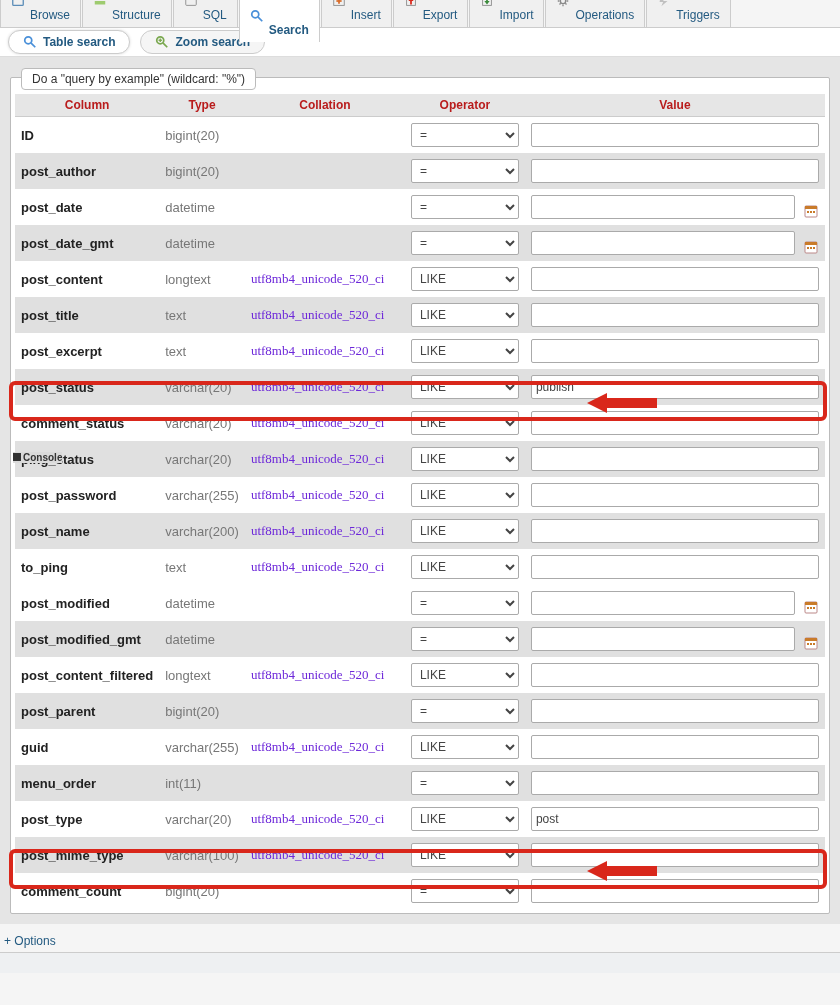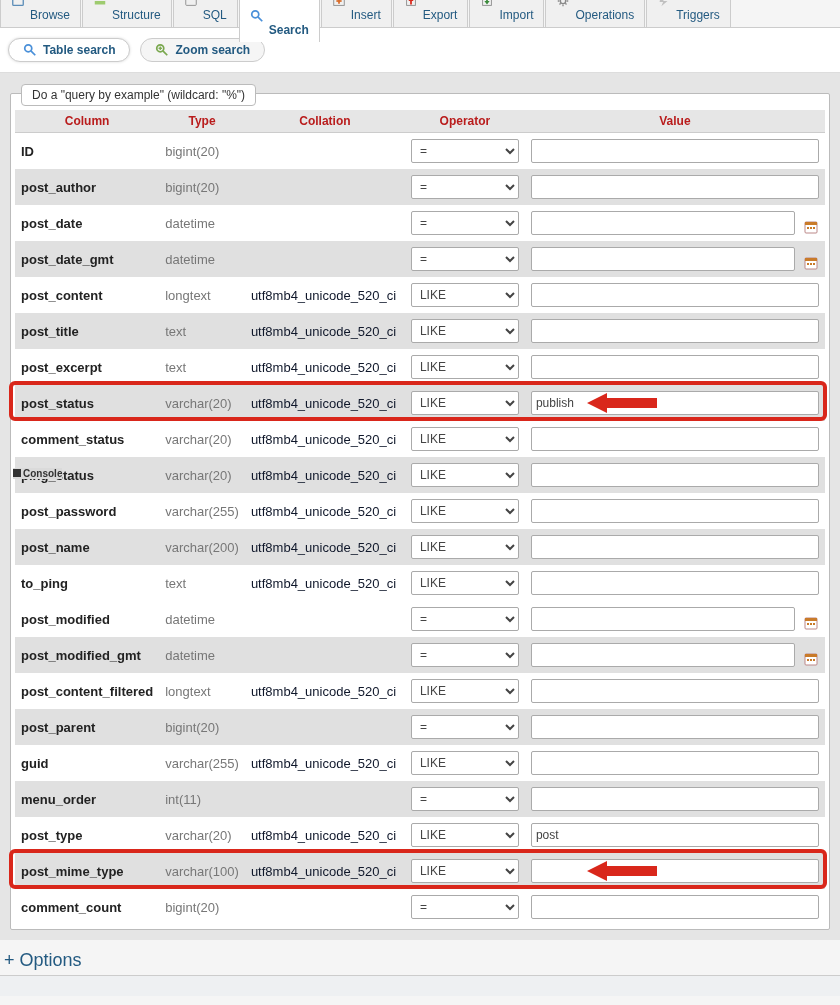--- a/index.html
+++ b/index.html
@@ -39,21 +39,21 @@
     position: relative;
     top: 15px;
   }
   .tab .t-label { color: #235a81; margin-top: 28px; }
   .tab.inactive .t-label { color: #235a81; }
   .tab-icon { width: 14px; height: 14px; display:inline-block; }
   
   .subtabs {
     display: flex;
     gap: 10px;
-    padding: 10px 8px;
+    padding: 2px 8px;
     background: #fff;
     border-bottom: 1px solid #ddd;
   }
   .subtab {
     display: inline-flex;
     align-items: center;
     gap: 6px;
     padding: 4px 14px;
     background: #f5f5f5;
     border: 1px solid #ccc;
@@ -106,21 +106,21 @@
   }
   .qbe-table td {
     padding: 6px;
     font-size: 13px;
     vertical-align: middle;
   }
   .qbe-table tr.row-odd td { background: #fff; }
   .qbe-table tr.row-even td { background: #e0e0e0; }
   .col-name { font-weight: bold; color: #222; width: 140px; }
   .col-type { color: #777; width: 80px; }
-  .col-coll { color: #0f172a; width: 160px; }
+  .col-coll { color: #6d28d9; width: 160px; font-family: Liberation Serif, serif; }
   .col-op { width: 120px; }
   .col-val { }
   select.op-select, input.val-input {
     width: 100%;
     font-size: 12px;
     padding: 3px 4px;
     border: 1px solid #aaa;
     background: #fff;
     border-radius: 2px;
     color: #444;
@@ -153,21 +153,21 @@
     left: 2px;
     font-size: 10px;
     color: #333;
     background: #dadada;
     padding: 0 0;
     display:flex; align-items:center; gap:2px;
   }
   .options-link {
     display: block;
     padding: 10px 4px 4px 4px;
-    font-size: 18px;
+    font-size: 12px;
     color: #235a81;
   }
   .footer-bar {
     background: #eef0f2;
     padding: 10px 12px;
     display: flex;
     justify-content: flex-end;
     border-top: 1px solid #ccc;
   }
   .rel-wrap { position: relative; }

